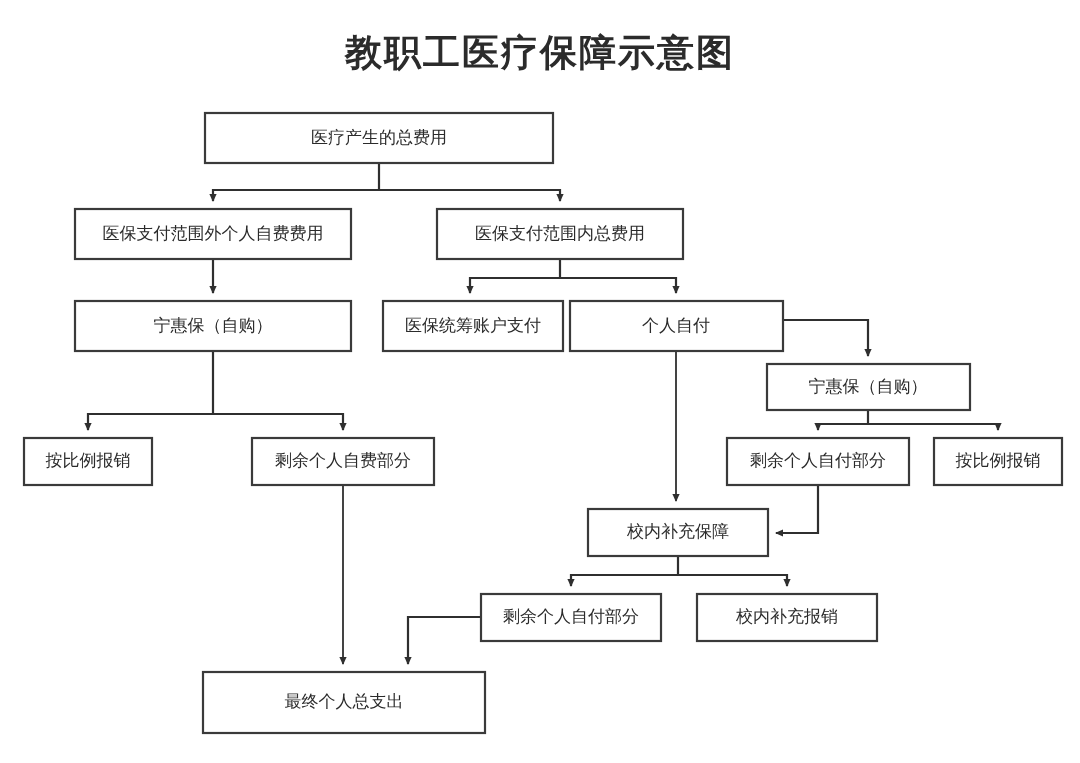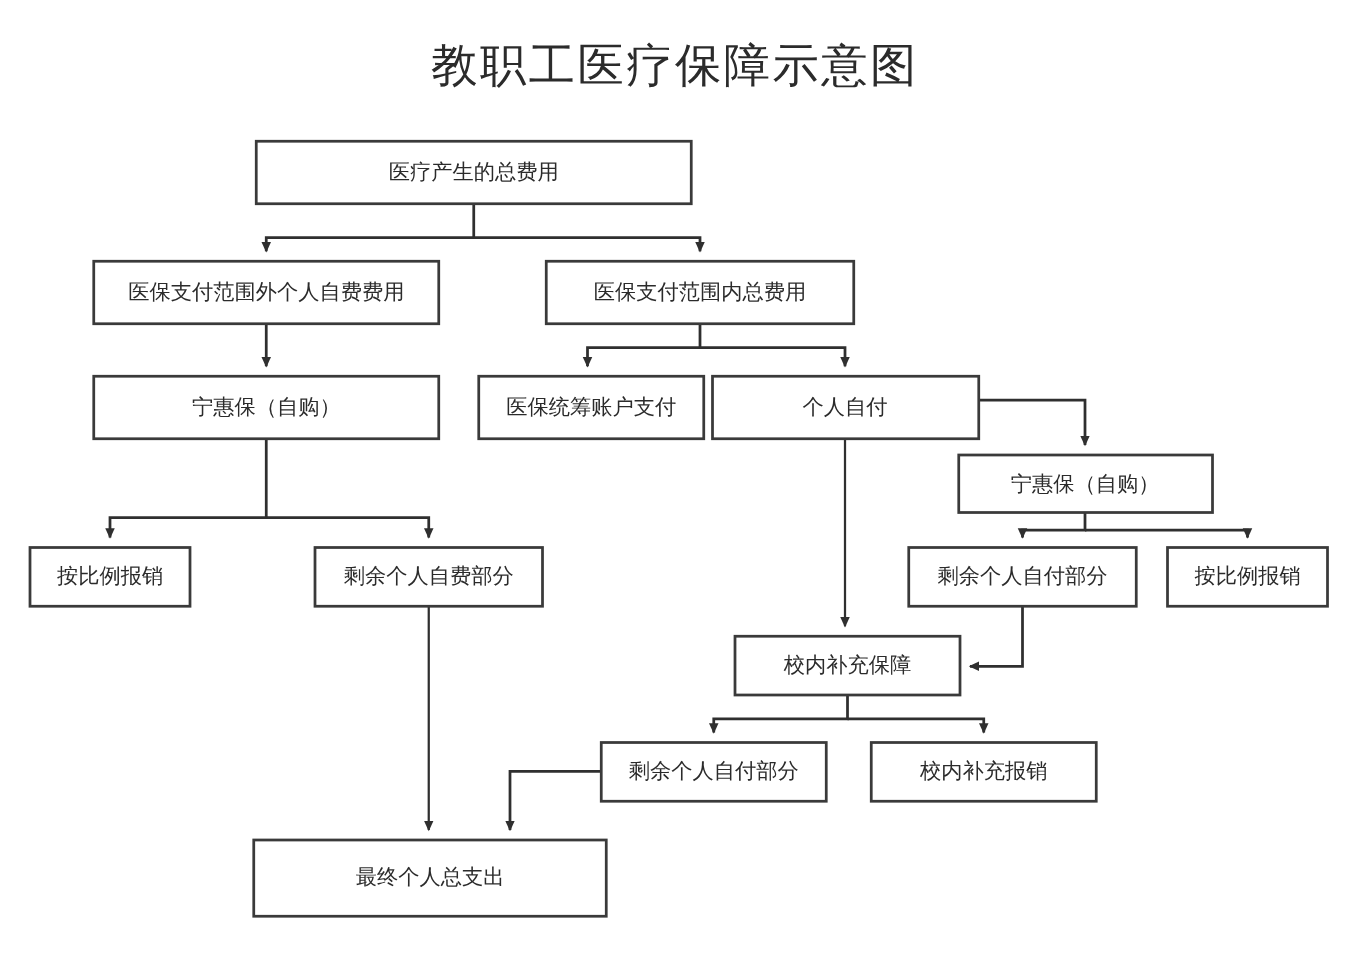--- a/index.html
+++ b/index.html
@@ -18,21 +18,21 @@
     background: #ffffff;
     overflow: hidden;
   }
   #chart-title {
     position: absolute;
     left: 0;
     top: 28px;
     width: 1080px;
     text-align: center;
     font-size: 37px;
-    font-weight: normal;
+    font-weight: bold;
     letter-spacing: 2px;
     color: #2b2b2b;
     font-family: "Liberation Sans", "DejaVu Sans", sans-serif;
   }
   #flow-svg {
     position: absolute;
     left: 0;
     top: 0;
   }
   .node-rect {

